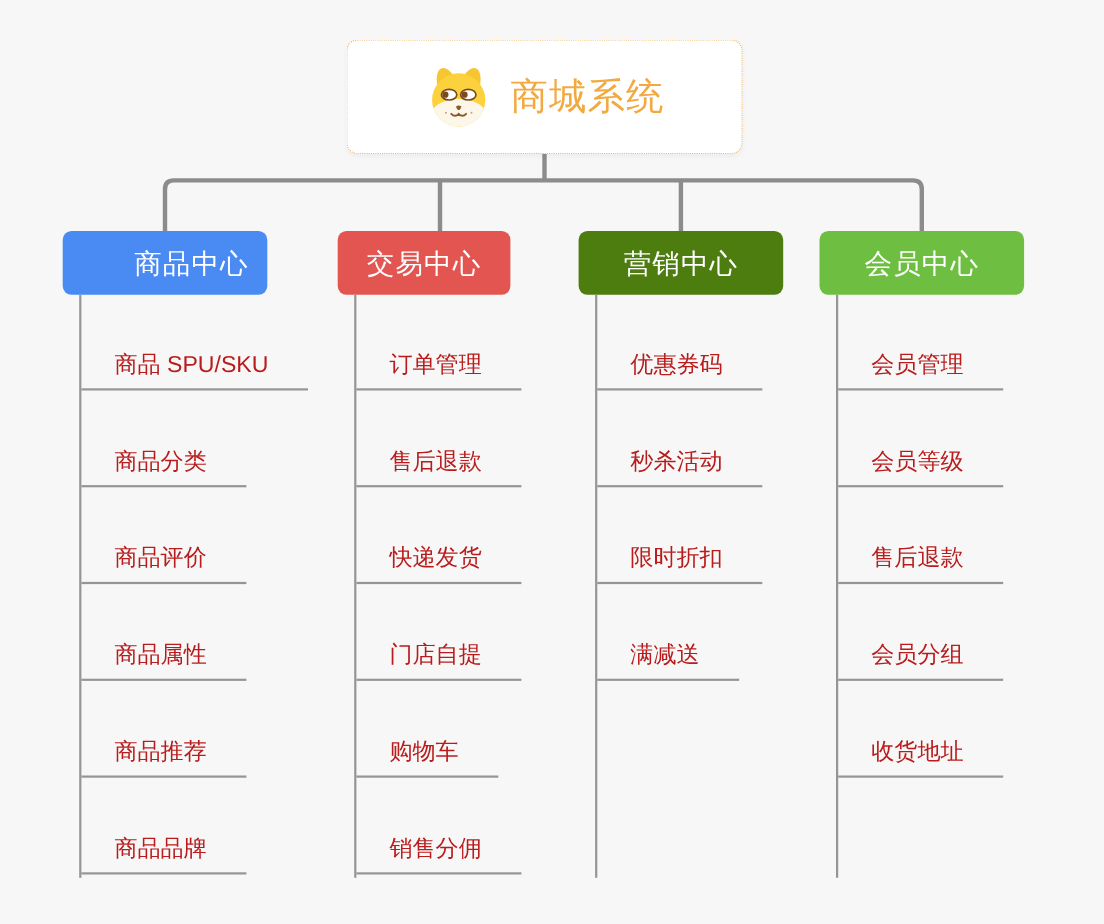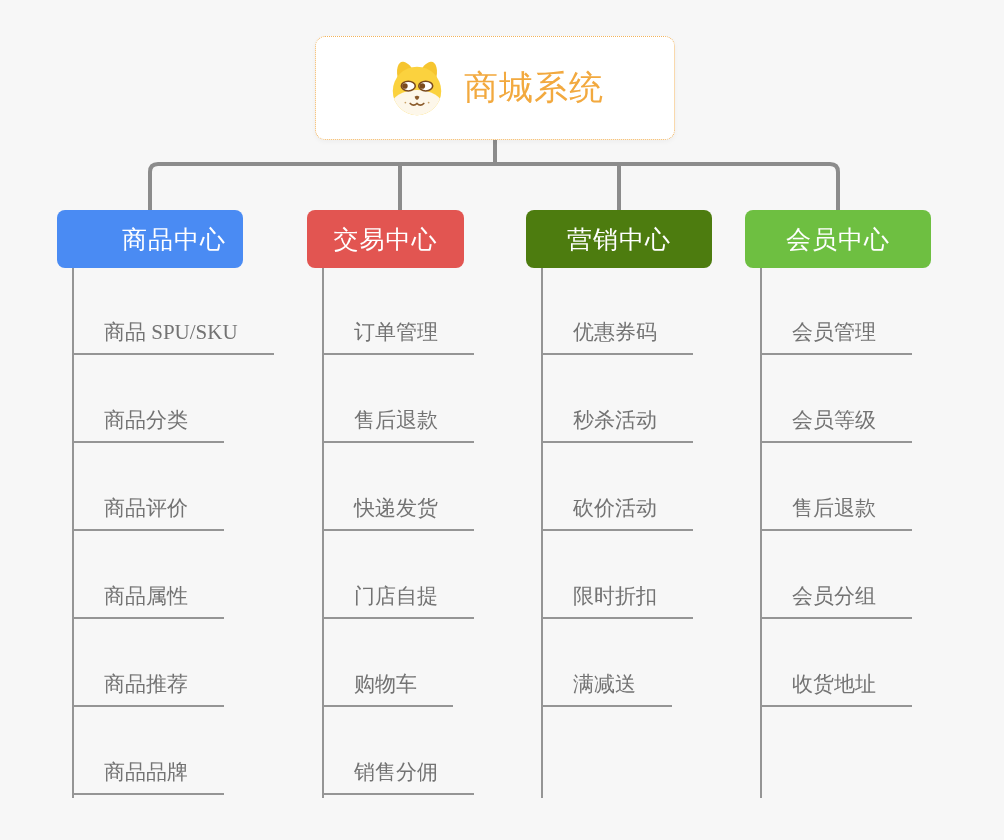--- a/index.html
+++ b/index.html
@@ -5,21 +5,20 @@
   html,body{margin:0;padding:0;}
   body{
     font-family:"Liberation Sans","DejaVu Sans",sans-serif;
     background:#f7f7f7;
   }
   .canvas{
     position:relative;
     width:1004px;height:840px;
     background:#f7f7f7;
     overflow:hidden;
-    font-family:Liberation Serif, serif;
   }
   svg.connectors{
     position:absolute;left:0;top:0;z-index:1;
   }
   
   .root-node{
     position:absolute;left:315px;top:36px;
     width:360px;height:104px;
     background:#ffffff;
     border:1px dotted #f3b45c;
@@ -59,21 +58,21 @@
   }
   .leaves{
     position:absolute;left:17px;top:58px;
   }
   .leaf{
     width:max-content;
     border-bottom:2px solid #959595;
     padding:0 36px 6px 30px;
     margin-top:50px;
     font-size:21px;line-height:30px;
-    color:#737373;
+    color:#b91c1c;
     white-space:nowrap;
   }
   .leaf:first-child{margin-top:49px;}
 </style>
 </head>
 <body>
 
 <div class="canvas">
 
   <svg class="connectors" width="1004" height="840" viewBox="0 0 1004 840">
@@ -139,21 +138,20 @@
   </div>
 
   <div class="branch b2">
     <div class="branch-header" style="background-color: #4d7c0f;">
       <span>营销中心</span>
     </div>
     <div class="trunk"></div>
     <div class="leaves">
         <div class="leaf">优惠券码</div>
         <div class="leaf">秒杀活动</div>
-        <div class="leaf">砍价活动</div>
         <div class="leaf">限时折扣</div>
         <div class="leaf">满减送</div>
       </div>
   </div>
 
   <div class="branch b3">
     <div class="branch-header" style="background-color: rgb(110, 191, 65);">
       <span>会员中心</span>
     </div>
     <div class="trunk"></div>

